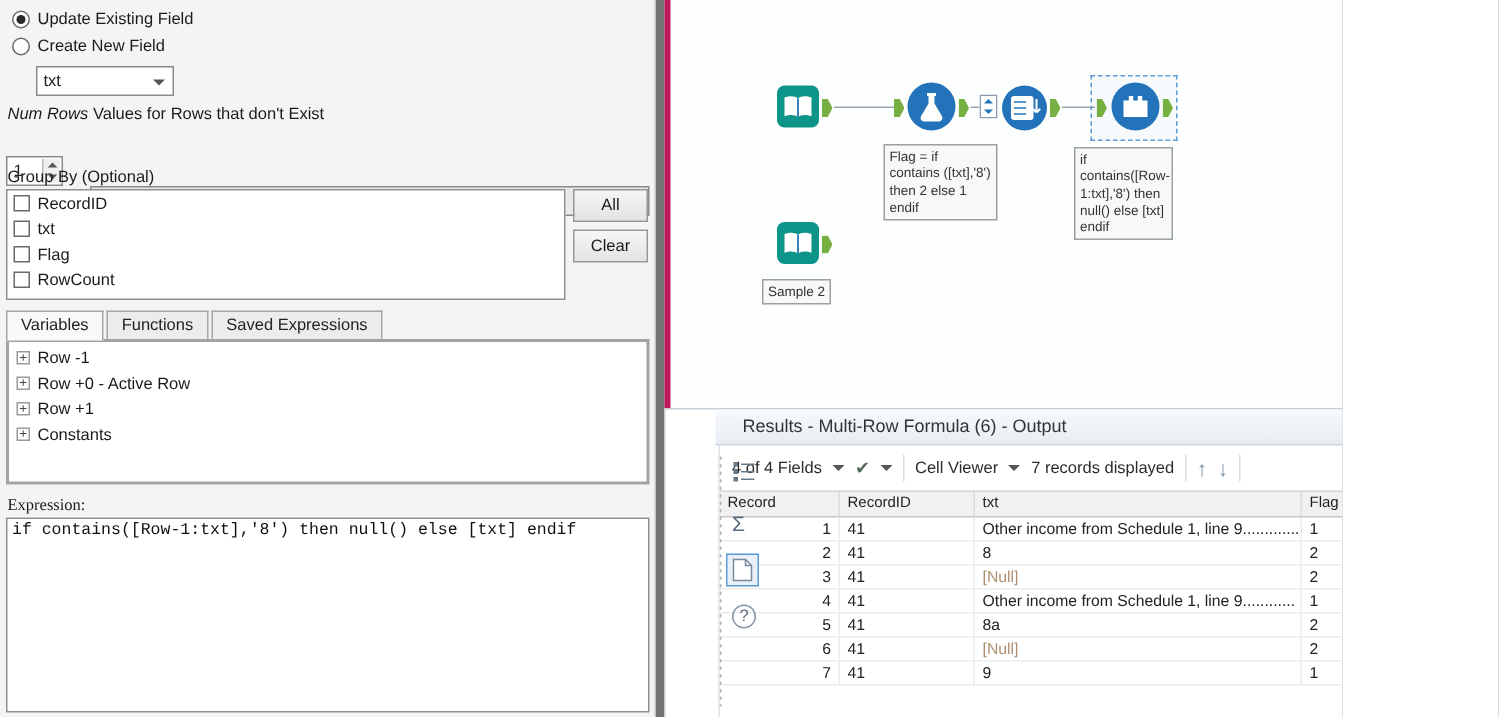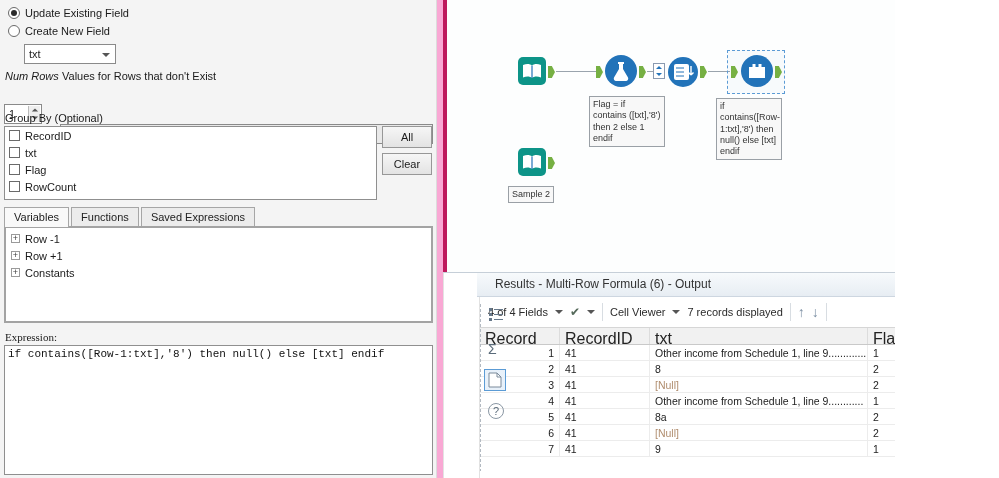--- a/index.html
+++ b/index.html
@@ -1,18 +1,18 @@
 <!DOCTYPE html>
 <html style="--tool-blue: #2273b9; --tool-teal: #0d9488; --anchor-green: #76b043; --selection-blue: #5b9bd5; --null-text: #b08d6e;"><head>
 <meta charset="utf-8">
 <style>
   * { margin:0; padding:0; box-sizing:border-box; }
   html,body { background:#fff; }
   body { font-family:"Liberation Sans", sans-serif; font-size:11px; color:#222; }
-  #app { position:relative; width:895px; height:478px; background:#f9a8d4; overflow:hidden; }
+  #app { position:relative; width:895px; height:478px; background:#737373; overflow:hidden; }
 
   
   #config { position:absolute; left:0; top:0; width:437px; height:478px; background:#f4f4f4; border-right:1px solid #dcdcdc; }
   .abs { position:absolute; }
   .lbl { font-size:11px; color:#1a1a1a; }
   .radio-row { display:flex; align-items:center; gap:5px; height:14px; }
   .radio { width:12px; height:12px; border:1px solid #6a6a6a; border-radius:50%; background:#fff; display:inline-block; position:relative; flex:0 0 auto; }
   .radio.checked::after { content:""; position:absolute; left:2px; top:2px; width:6px; height:6px; border-radius:50%; background:#2b2b2b; }
   .combo { background:#fff; border:1px solid #8a8a8a; height:20px; position:relative; padding:3px 18px 0 4px; overflow:hidden; white-space:nowrap; }
   .combo.gray { background:#e9e9e9; }
@@ -58,21 +58,21 @@
   .help-icon { width:16px; height:16px; border:1px solid #8a97a4; border-radius:50%; display:flex; align-items:center; justify-content:center; }
   .help-icon::before { content:"?"; font-size:11px; color:#5a6b7a; }
   #results-main { flex:1; }
   #results-toolbar { height:30px; display:flex; align-items:center; gap:7px; padding:0 8px; font-size:11px; color:#2b2b2b; }
   .tb-sep { width:1px; height:18px; background:#d8dde2; }
   .check-icon::before { content:"✔"; color:#55695a; font-size:12px; }
   .arrow-up::before { content:"↑"; color:#7b8ea2; font-size:14px; }
   .arrow-down::before { content:"↓"; color:#7b8ea2; font-size:14px; }
   .grid-row { display:grid; grid-template-columns:80px 90px 218px 62px 69px; }
   .thead { background:#f1f1f1; border-top:1px solid #d6d6d6; border-bottom:1px solid #c9c9c9; height:18px; }
-  .th { padding:2px 5px; border-right:1px solid #dcdcdc; font-size:16px; color:#222; overflow:hidden; white-space:nowrap; }
+  .th { padding:2px 5px; border-right:1px solid #dcdcdc; font-size:10px; color:#222; overflow:hidden; white-space:nowrap; }
   .trow { height:16px; border-bottom:1px solid #ececec; }
   .td { padding:1px 5px; border-right:1px solid #ececec; font-size:10.5px; color:#222; overflow:hidden; white-space:nowrap; line-height:14px; }
   .td.c0 { text-align:right; }
   .null-val { color:var(--null-text); }
   .list-icon line { stroke:#66788a; }
   .list-icon rect { fill:#66788a; }
 </style>
 </head>
 <body>
 
@@ -144,20 +144,24 @@
       <span class="tab">Saved Expressions</span>
     </div>
 
     <div class="abs treebox" style="left:4px;top:226px;width:429px;height:97px;">
 
         <div class="tree-row">
           <span class="plusbox"></span>
           <span class="lbl">Row -1</span>
         </div>
 
+        <div class="tree-row">
+          <span class="plusbox"></span>
+          <span class="lbl">Row +0 - Active Row</span>
+        </div>
 
         <div class="tree-row">
           <span class="plusbox"></span>
           <span class="lbl">Row +1</span>
         </div>
 
         <div class="tree-row">
           <span class="plusbox"></span>
           <span class="lbl">Constants</span>
         </div>

